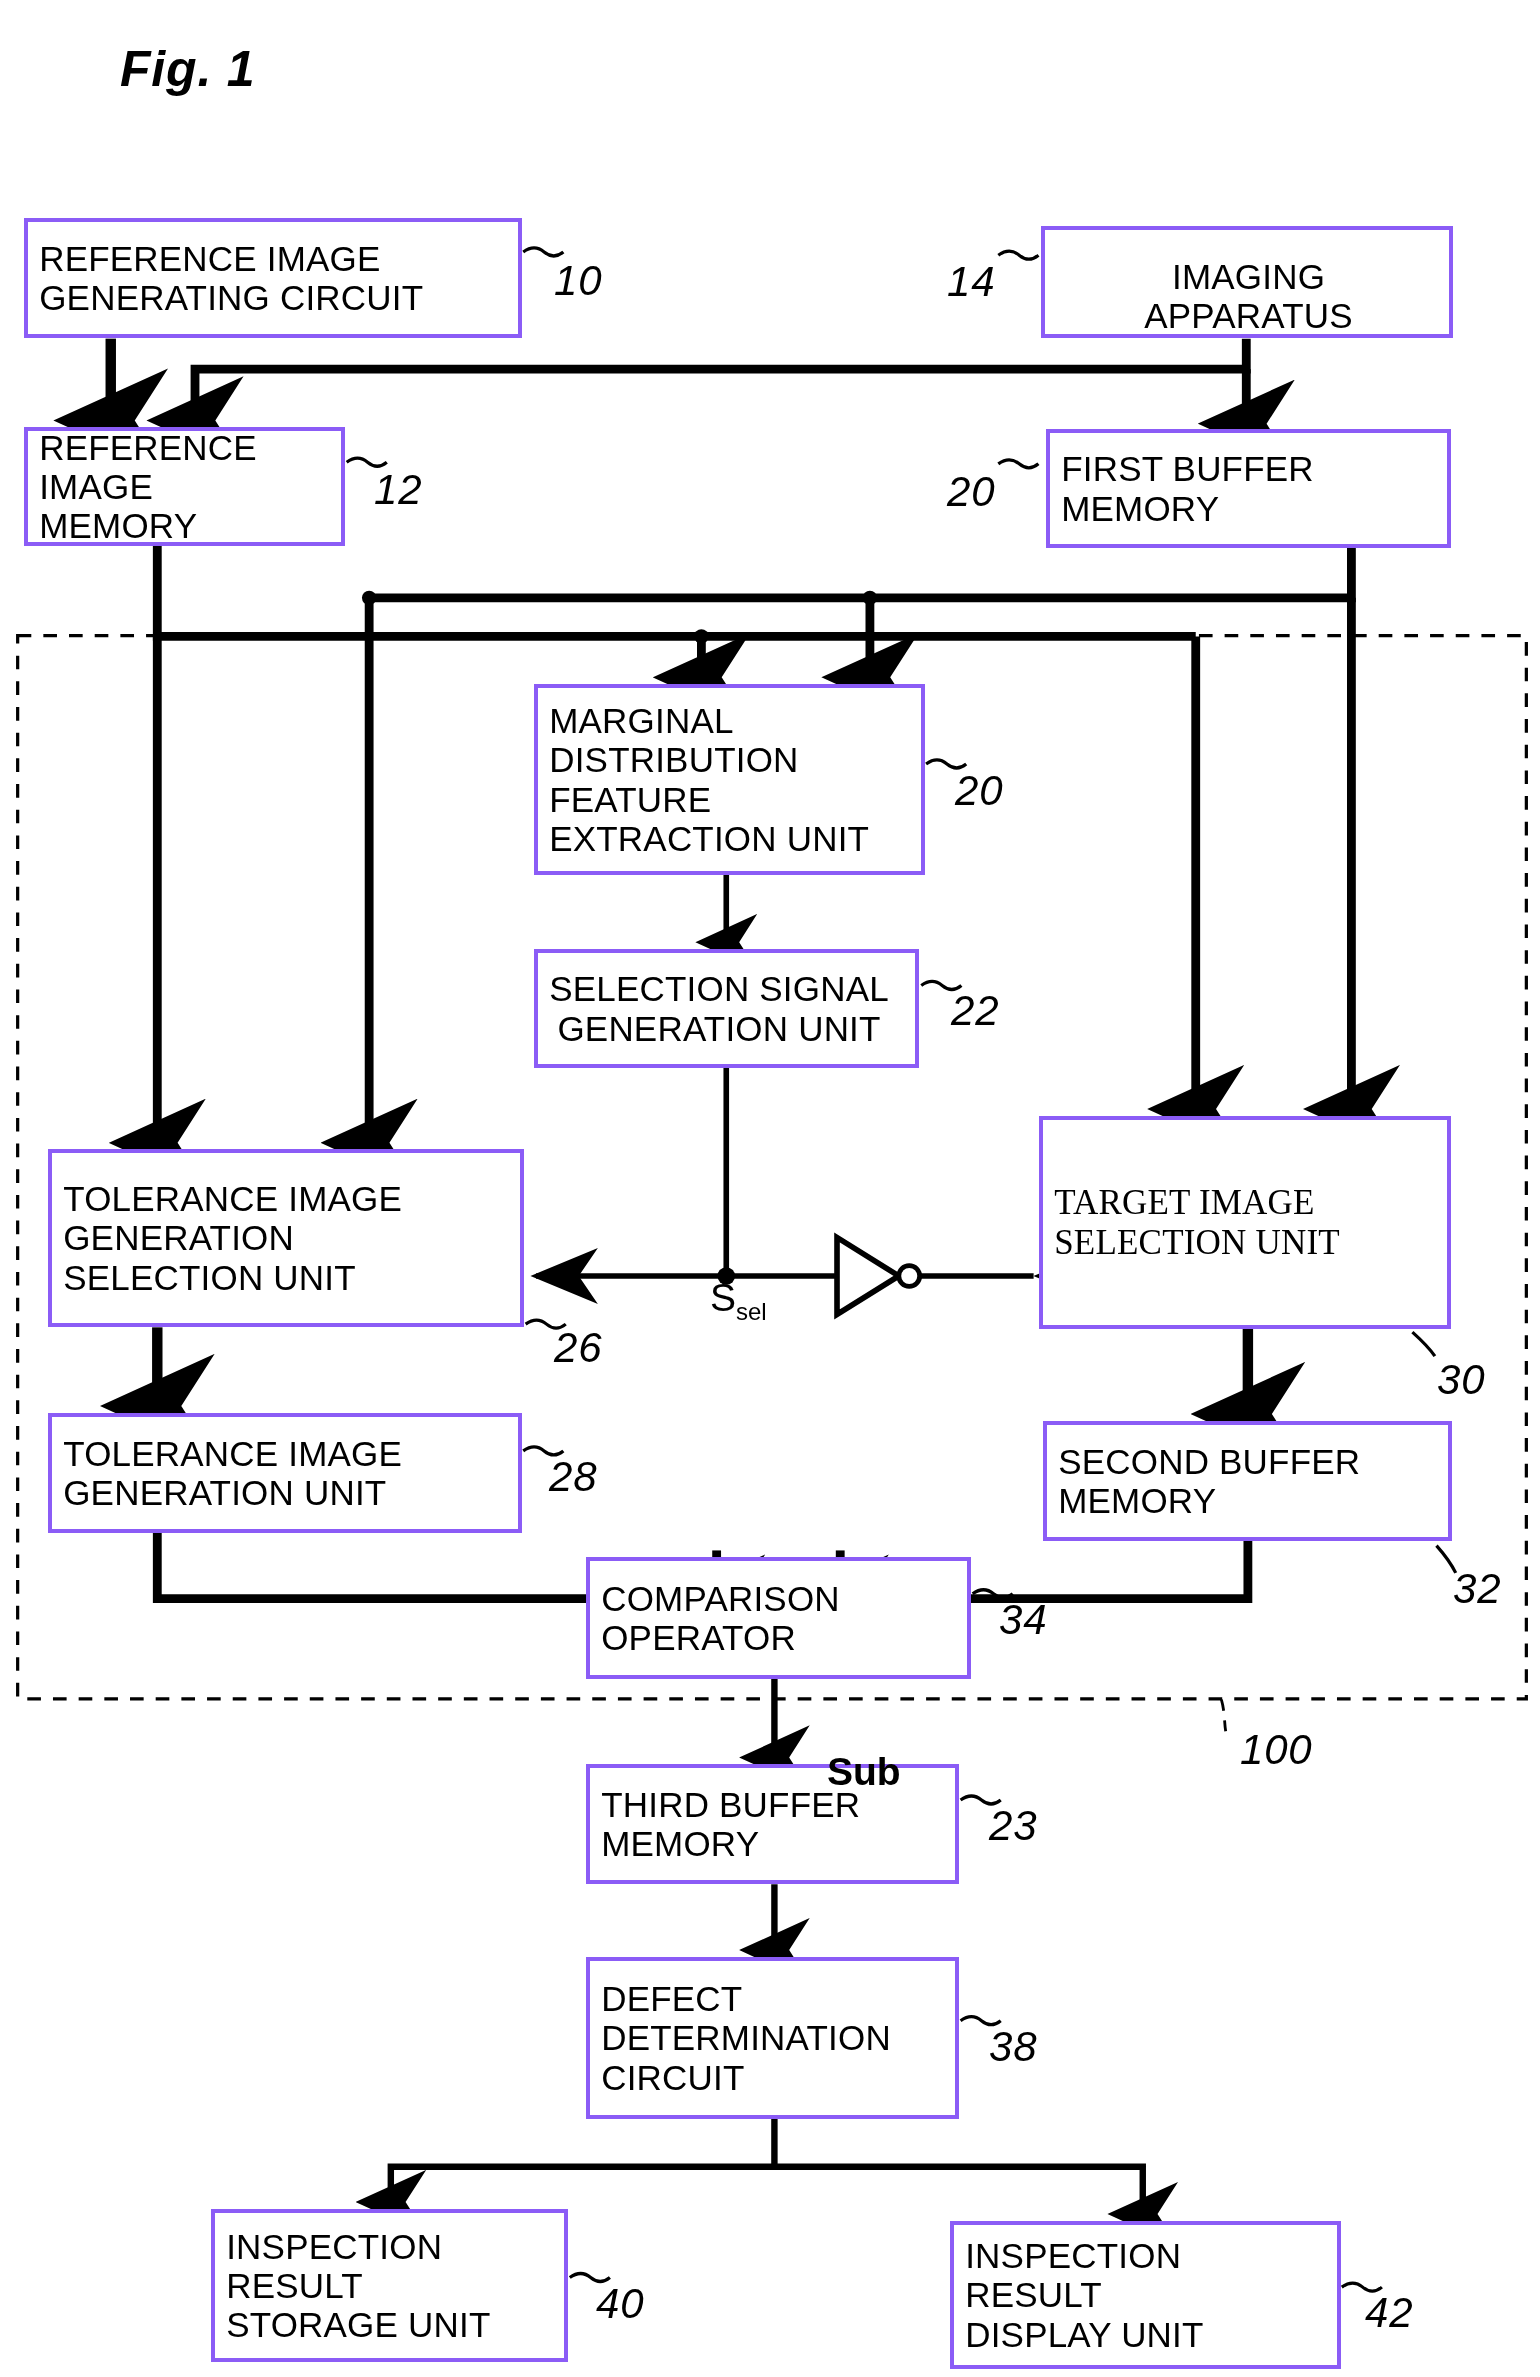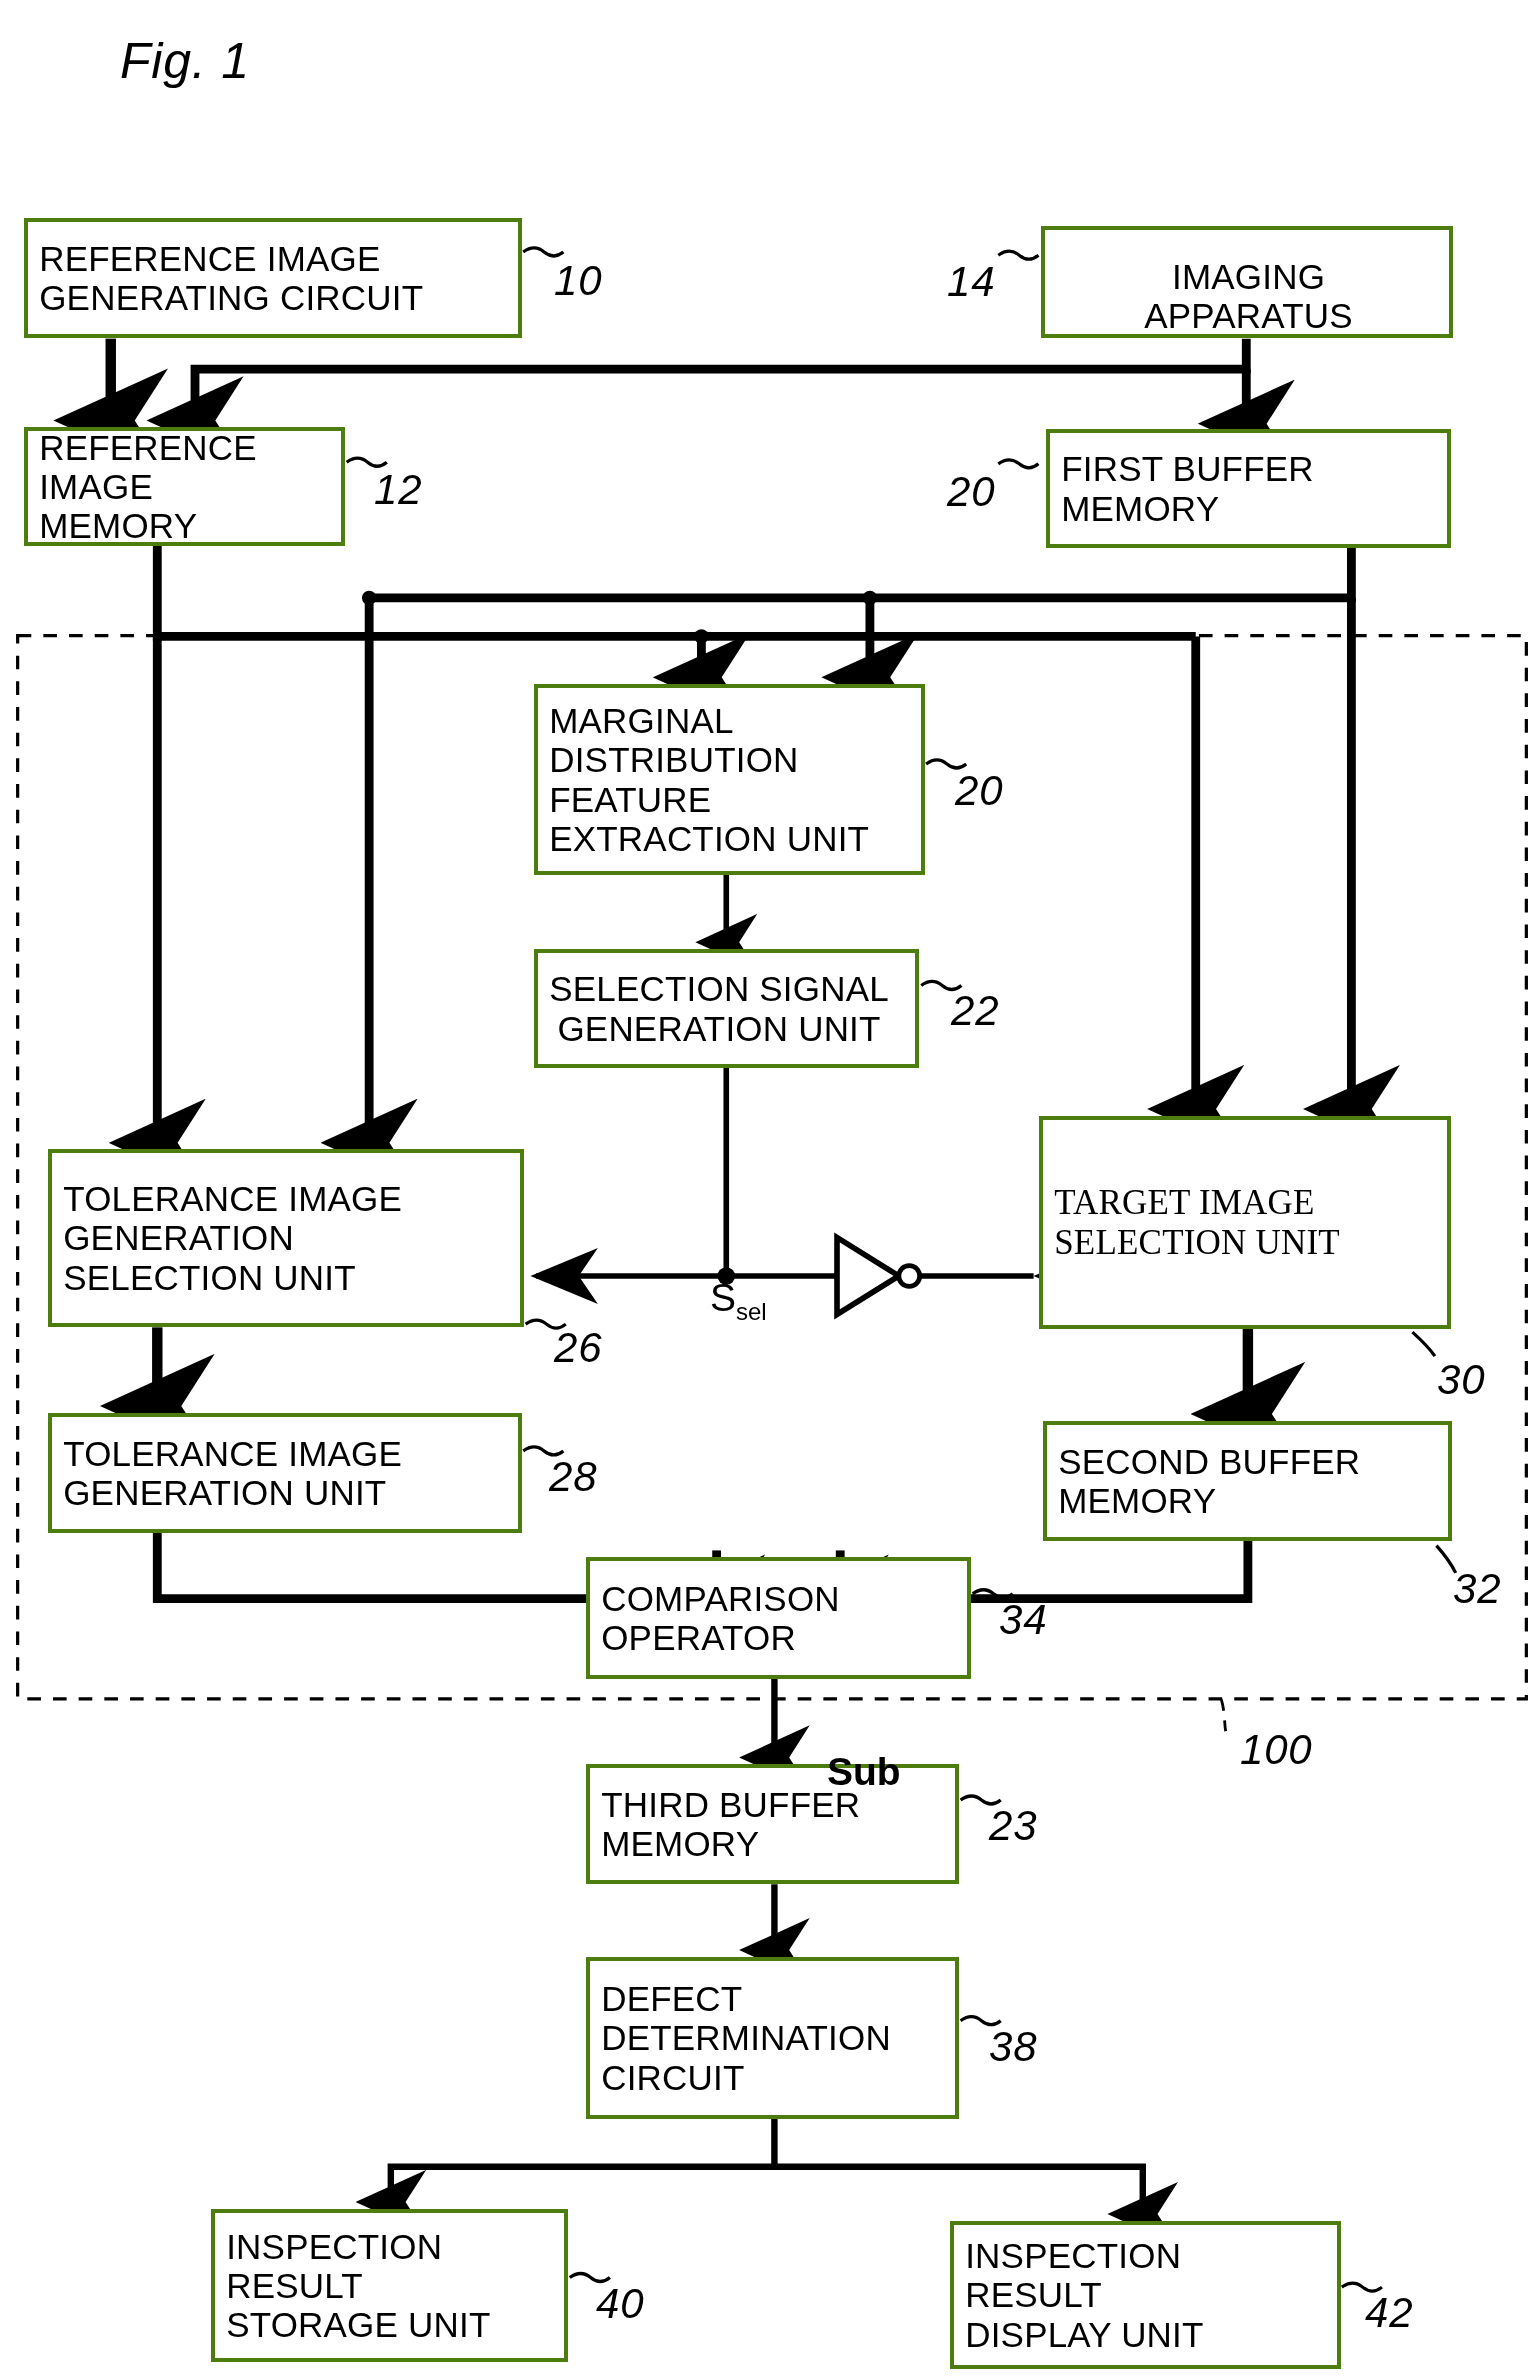--- a/index.html
+++ b/index.html
@@ -2,25 +2,25 @@
 <html style="font-size:13px"><head>
 <meta charset="utf-8">
 <style>
   html,body{margin:0;padding:0;background:#fff;}
   body{width:1540px;height:2377px;position:relative;
        font-family:"Liberation Sans","DejaVu Sans",sans-serif;color:#000;
        overflow:hidden;}
   #stage{position:absolute;left:0;top:0;width:1540px;height:2377px;}
   svg#wires{position:absolute;left:0;top:0;width:1540px;height:2377px;}
 
-  .fig-title{position:absolute;left:120px;top:32px;font-size:50px;
-             font-style:italic;font-weight:normal;letter-spacing:0.8px;
+  .fig-title{position:absolute;left:120px;top:40px;font-size:50px;
+             font-style:italic;font-weight:bold;letter-spacing:0.8px;
              font-family:"Liberation Sans","DejaVu Sans",sans-serif;}
 
-  .node{position:absolute;box-sizing:border-box;border:4px solid #4d7c0f;
+  .node{position:absolute;box-sizing:border-box;border:4px solid #8b5cf6;
         background:#fff;display:flex;align-items:center;}
   .node .txt{font-size:35px;line-height:1.12;letter-spacing:0.2px;
              padding:0 8px 0 11.2px;white-space:pre-line;}
   .node.center .txt{width:100%;text-align:center;margin-top:28px;}
 
   .ref{position:absolute;font-size:42px;letter-spacing:0.8px;font-style:italic;}
   .sig{position:absolute;font-size:39px;}
   .sig sub{font-size:24px;}
 </style>
 </head>

